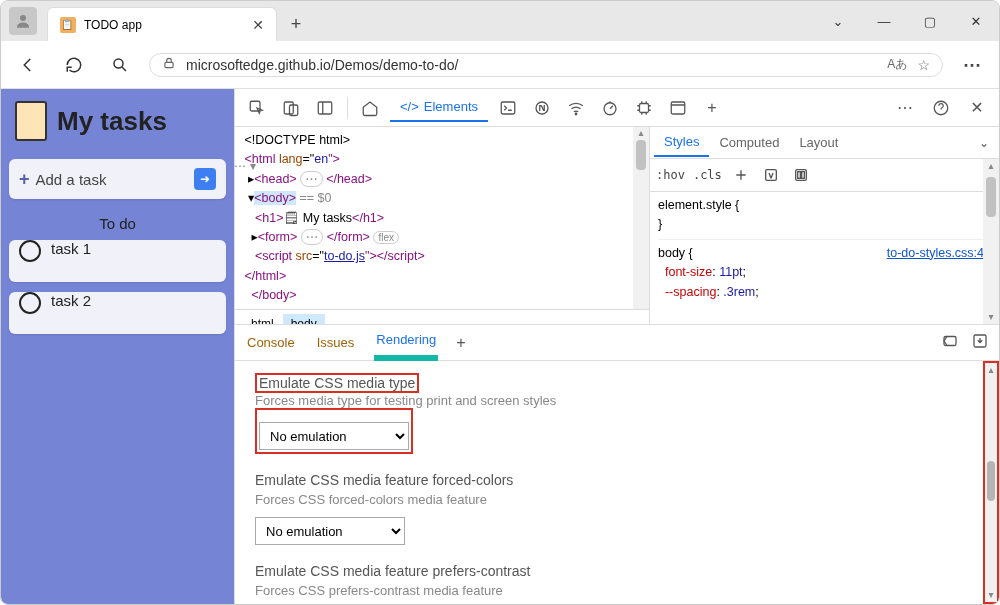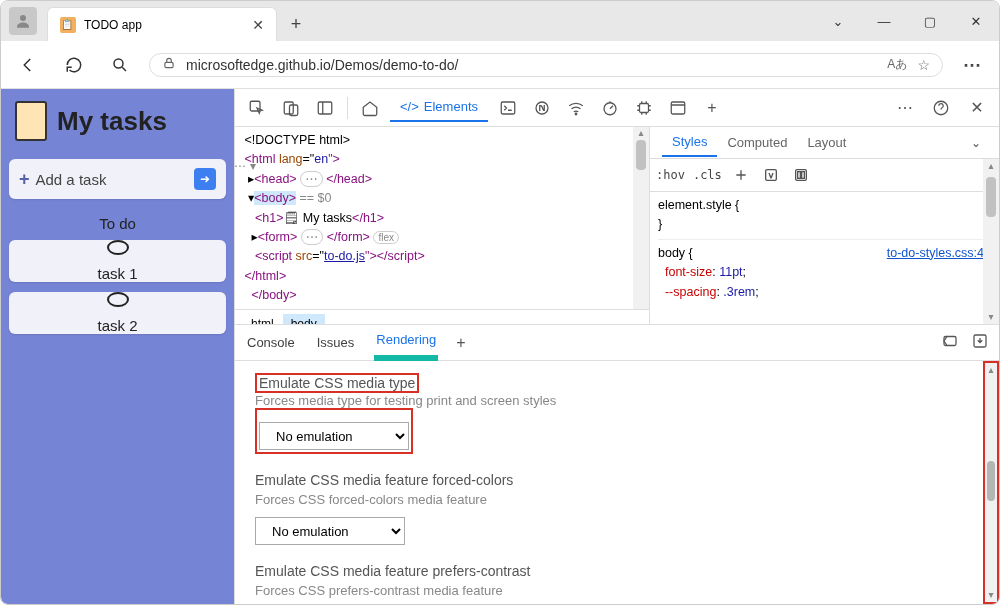--- a/index.html
+++ b/index.html
@@ -25,21 +25,21 @@
 
 .page { width: 233px; background: #7584d4; padding: 12px 8px; border-radius: 0 0 0 6px; }
 .page-header { display: flex; align-items: center; gap: 10px; margin-bottom: 18px; padding-left: 6px; }
 .page-header .clip { width: 32px; height: 40px; background: #ffe4b5; border: 2px solid #333; border-radius: 3px; position: relative; }
 .page-header h1 { font-size: 26px; font-weight: 700; color: #222; }
 .addbar { background: #f0f1f9; border-radius: 6px; height: 40px; display: flex; align-items: center; padding: 0 10px; margin-bottom: 16px; box-shadow: 0 1px 2px rgba(0,0,0,0.1); }
 .addbar .plus { color: #5560a5; font-size: 18px; font-weight: 700; margin-right: 6px; }
 .addbar .addtext { color: #444; font-size: 15px; flex: 1; }
 .addbar .go { width: 22px; height: 22px; background: #3d7ef0; border-radius: 4px; color: #fff; display: flex; align-items: center; justify-content: center; font-size: 12px; }
 .section-title { text-align: center; color: #222; font-size: 15px; margin-bottom: 8px; }
-.task { background: #f0f1f9; border-radius: 6px; height: 42px; display: flex; align-items: center; padding: 0 10px; margin-bottom: 10px; gap: 10px; box-shadow: 0 1px 2px rgba(0,0,0,0.1); flex-direction: column; }
+.task { background: #f0f1f9; border-radius: 6px; height: 42px; display: flex; padding: 0 10px; margin-bottom: 10px; gap: 10px; box-shadow: 0 1px 2px rgba(0,0,0,0.1); }
 .task .circle { width: 22px; height: 22px; border: 2.5px solid #222; border-radius: 50%; }
 .task .tasktext { font-size: 15px; color: #222; }
 
 .devtools { flex: 1; display: flex; flex-direction: column; border-left: 1px solid #ddd; }
 .dt-tabbar { height: 38px; display: flex; align-items: center; padding: 0 8px; gap: 6px; border-bottom: 1px solid #ddd; }
 .dt-tabbar .icon { width: 28px; height: 28px; display: flex; align-items: center; justify-content: center; color: #555; cursor: pointer; border-radius: 2px; }
 .dt-tabbar .sep { width: 1px; height: 22px; background: #ddd; margin: 0 2px; }
 .dt-tabbar .eltab { padding: 6px 10px; color: #1a73e8; display: flex; align-items: center; gap: 5px; border-bottom: 2px solid #1a73e8; font-size: 13px; }
 .dt-tabbar .right { margin-left: auto; display: flex; align-items: center; gap: 8px; }
 
@@ -53,49 +53,49 @@
 .dom .sel { background: #cfe8fc; }
 .dom .l { white-space: pre; }
 .dom-scroll { width:16px; background:#f1f1f1; display:flex; flex-direction:column; align-items:center; }
 .dom-scroll .thumb { width:10px; background:#c1c1c1; border-radius:4px; margin-top:2px; height:30px; }
 .actions { position:absolute; left:-1px; top:32px; display:flex; gap:4px; color:#888; font-size:12px; align-items:center;}
 .crumbs { border-top: 1px solid #ddd; font-family: Consolas, monospace; font-size: 12px; padding: 4px 8px; display:flex; gap:1px;}
 .crumbs span { padding: 3px 8px; }
 .crumbs .active { background: #cfe8fc; }
 
 .styles { width: 350px; border-left: 1px solid #ddd; display: flex; flex-direction: column; position:relative; }
-.styles-tabs { height: 32px; display: flex; align-items: center; border-bottom: 1px solid #ddd; padding: 0 12px; gap: 0; }
+.styles-tabs { height: 32px; display: flex; align-items: center; border-bottom: 1px solid #ddd; padding: 0 4px; gap: 0; }
 .styles-tabs .st { padding: 6px 10px; font-size: 13px; color: #666; cursor:pointer; }
 .styles-tabs .st.active { color: #1a73e8; border-bottom: 2px solid #1a73e8; }
 .styles-tabs .chev { margin-left: auto; padding-right:6px; color:#555; font-size:12px;}
 .filterbar { display: flex; align-items: center; padding: 5px 6px; gap: 8px; border-bottom: 1px solid #ddd; }
 .filterbar input { flex: 0 0 130px; height: 24px; border: 1px solid #ccc; padding: 0 6px; font-size: 12px; }
 .filterbar .fbtn { font-family: Consolas, monospace; font-size: 12px; color: #444; cursor:pointer; }
 .filterbar .ibtn { width:22px; height:22px; display:flex; align-items:center; justify-content:center; color:#555; cursor:pointer;}
 .css-body { font-family: Consolas, monospace; font-size: 12.5px; padding: 4px 8px; line-height: 1.55; }
 .css-body .prop { color: #c80000; }
 .css-body .val { color: #1a1aa6; }
 .css-body .link { color: #1155cc; text-decoration: underline; float: right; }
 .css-body .med { color: #888; }
 .styles-scroll { position:absolute; right:0; top:32px; bottom:0; width:16px; background:#f1f1f1; display:flex; flex-direction:column; align-items:center;}
 .styles-scroll .up,.styles-scroll .dn{ font-size:10px; color:#888; height:14px; line-height:14px;}
 .styles-scroll .thumb{ width:10px; background:#c1c1c1; border-radius:4px; height:40px;}
 
 .drawer { border-top: 1px solid #ddd; display: flex; flex-direction: column; height: 280px; }
 .drawer-tabs { height: 36px; display: flex; align-items: center; border-bottom: 1px solid #ddd; padding: 0 10px; gap: 18px; }
-.drawer-tabs .dt { font-size: 13px; color: #404040; cursor:pointer; padding: 8px 2px; }
+.drawer-tabs .dt { font-size: 13px; color: #a16207; cursor:pointer; padding: 8px 2px; }
 .drawer-tabs .dt.active { color: #1a73e8; border-bottom: 6px solid #14b8a6; }
 .drawer-tabs .plus { color: #555; font-size: 16px; cursor:pointer; }
 .drawer-tabs .dright { margin-left: auto; display: flex; gap: 12px; color: #555; }
 .drawer-body { flex: 1; display: flex; overflow:hidden; }
 .render-panel { flex: 1; padding: 12px 20px; font-size: 13px; color: #555; overflow:hidden; }
 .render-panel .sect { margin-bottom: 18px; }
 .render-panel .title { color: #555; margin-bottom: 4px; font-size: 14px;}
 .render-panel .desc { color: #888; font-size: 13px; }
-.render-panel select { margin-top: 10px; height: 28px; width: 150px; font-size: 13px; padding: 0 12px; border: 1px solid #aaa; background:#fff; }
+.render-panel select { margin-top: 10px; height: 28px; width: 150px; font-size: 13px; padding: 0 6px; border: 1px solid #aaa; background:#fff; }
 .hl-red { border: 2px solid #d93025; padding: 0px 2px; display:inline-block; }
 .hl-red-box { border: 2px solid #d93025; padding: 2px; display:inline-block; }
 .drawer-scroll { width: 16px; background: #f1f1f1; display: flex; flex-direction: column; align-items: center; border: 2px solid #d93025; }
 .drawer-scroll .up, .drawer-scroll .dn { font-size: 10px; color:#888; height: 14px; line-height:14px;}
 .drawer-scroll .track { flex:1; width: 100%; position: relative; }
 .drawer-scroll .thumb { position:absolute; top: 40%; left:2px; right:2px; height: 40px; background: #b5b5b5; border-radius: 5px; }
 </style>
 </head>
 <body>
 

